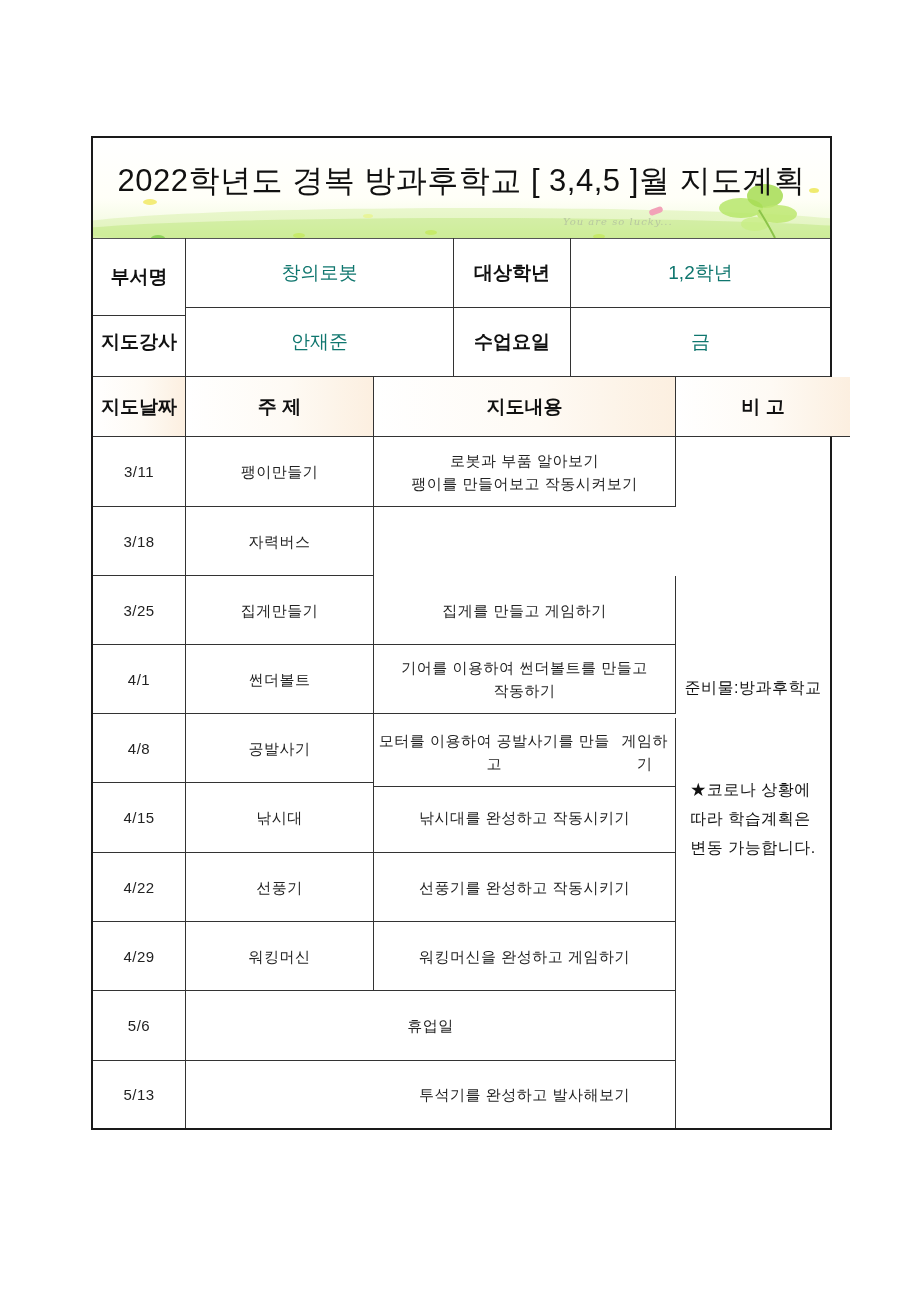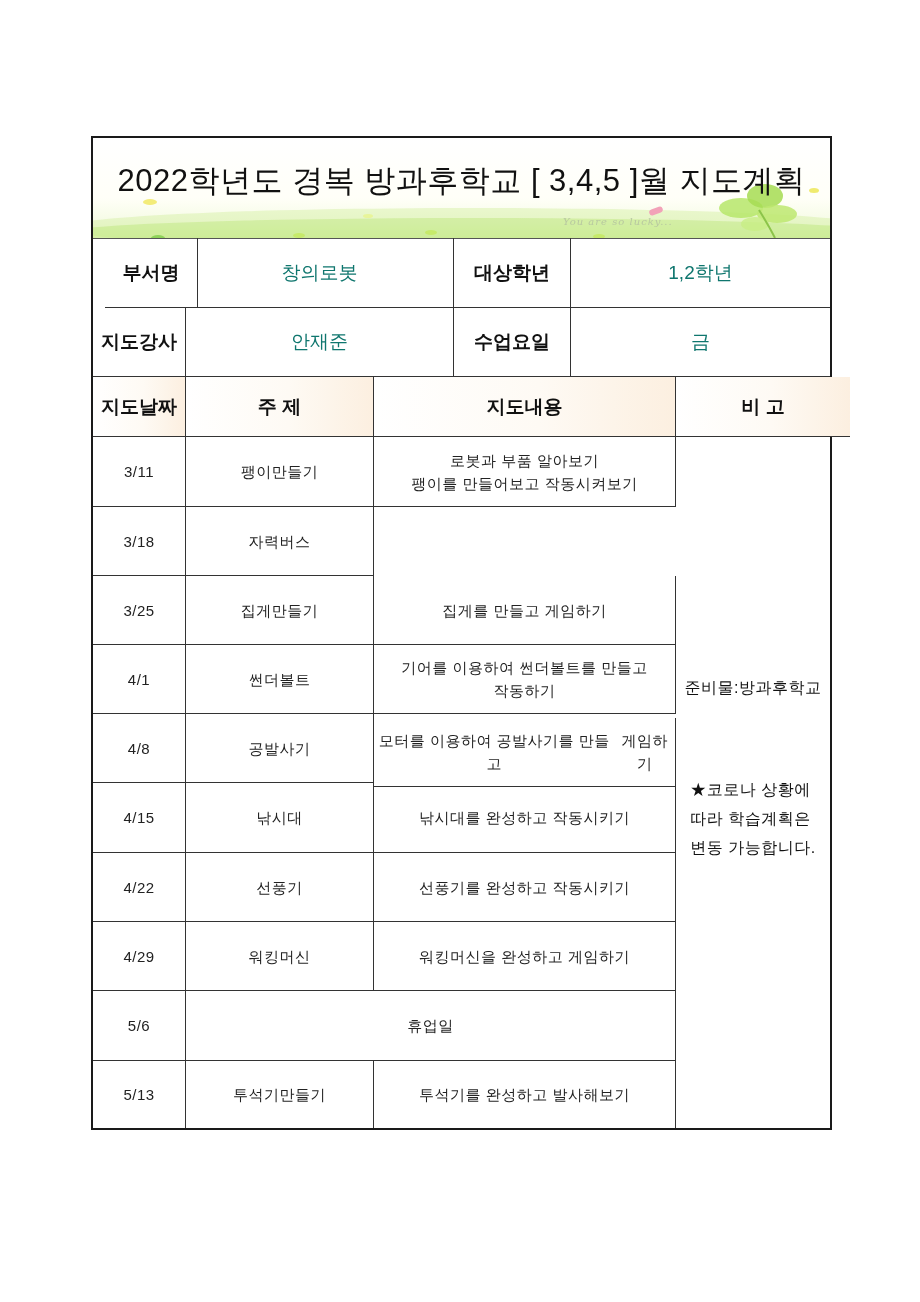--- a/index.html
+++ b/index.html
@@ -50,21 +50,21 @@
       <svg class="clover" viewBox="0 0 100 60">
         <ellipse cx="38" cy="30" rx="22" ry="10" fill="#b6e66a" opacity="0.85"></ellipse>
         <ellipse cx="62" cy="18" rx="18" ry="12" fill="#a6dc52" opacity="0.85"></ellipse>
         <ellipse cx="74" cy="36" rx="20" ry="9" fill="#bde870" opacity="0.85"></ellipse>
         <ellipse cx="52" cy="46" rx="14" ry="7" fill="#c8ee84" opacity="0.8"></ellipse>
         <path d="M56 32 Q66 48 72 60" stroke="#8cc44a" stroke-width="2" fill="none"></path>
       </svg>
       <div class="title-text">2022학년도 경복 방과후학교 [ 3,4,5 ]월 지도계획</div>
     </div>
 
-    <div class="cell lbl" style="left:0;top:100px;width:93px;height:70px;margin-left:12px;">부서명</div>
+    <div class="cell lbl" style="left:0;top:100px;width:93px;height:78px;">부서명</div>
     <div class="cell val" style="left:93px;top:100px;width:268px;height:70px;">창의로봇</div>
     <div class="cell lbl" style="left:361px;top:100px;width:117px;height:70px;">대상학년</div>
     <div class="cell val no-right" style="left:478px;top:100px;width:259px;height:70px;">1,2학년</div>
 
     <div class="cell lbl" style="left:0;top:170px;width:93px;height:69px;">지도강사</div>
     <div class="cell val" style="left:93px;top:170px;width:268px;height:69px;">안재준</div>
     <div class="cell lbl" style="left:361px;top:170px;width:117px;height:69px;">수업요일</div>
     <div class="cell val no-right" style="left:478px;top:170px;width:259px;height:69px;">금</div>
 
     <div class="cell lbl hdr" style="left:0;top:239px;width:93px;height:60px;">지도날짜</div>
@@ -109,21 +109,20 @@
     <div class="cell body-txt" style="left:281px;top:715px;width:302px;height:69px;">선풍기를 완성하고 작동시키기</div>
 
     <div class="cell body-txt" style="left:0;top:784px;width:93px;height:69px;">4/29</div>
     <div class="cell body-txt" style="left:93px;top:784px;width:188px;height:69px;">워킹머신</div>
     <div class="cell body-txt" style="left:281px;top:784px;width:302px;height:69px;">워킹머신을 완성하고 게임하기</div>
 
     <div class="cell body-txt" style="left:0;top:853px;width:93px;height:70px;">5/6</div>
     <div class="cell body-txt" style="left:93px;top:853px;width:490px;height:70px;">휴업일</div>
 
     <div class="cell body-txt" style="left:0;top:923px;width:93px;height:67px;border-bottom:none;">5/13</div>
-    <div class="cell body-txt" style="left:93px;top:923px;width:188px;height:67px;border-bottom:none;">투석기만들기</div>
     <div class="cell body-txt" style="left:281px;top:923px;width:302px;height:67px;border-bottom:none;">투석기를 완성하고 발사해보기</div>
 
     <div class="cell body-txt note no-right" style="left:583px;top:299px;width:154px;height:691px;border-bottom:none;">
       <span class="kit">준비물:방과후학교</span>
       <div class="warn">
         <div>★코로나 상황에</div>
         <div>따라 학습계획은</div>
         <div>변동 가능합니다.</div>
       </div>
     </div>

